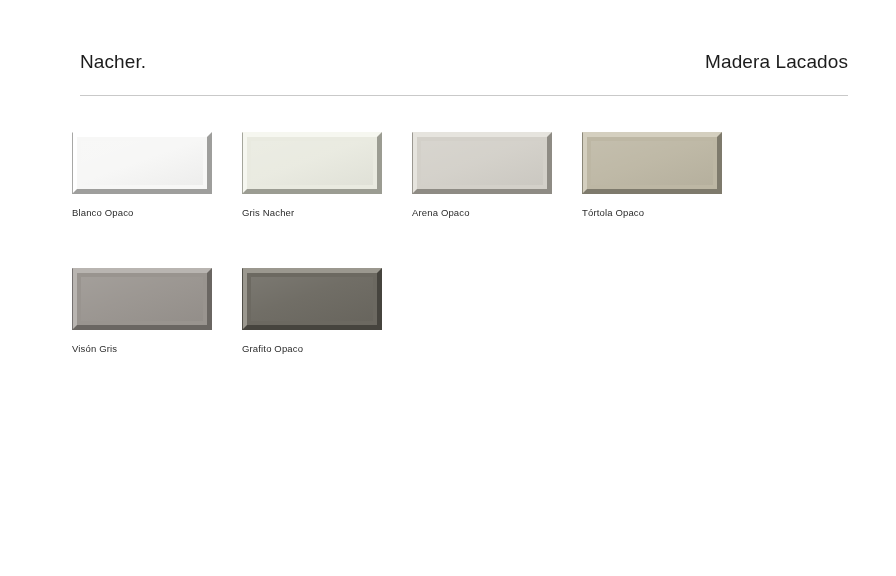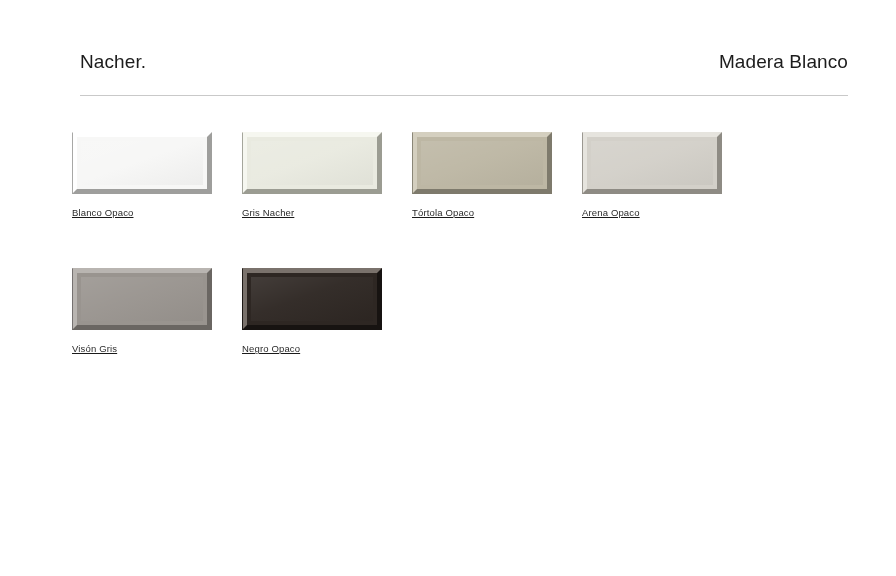--- a/index.html
+++ b/index.html
@@ -59,21 +59,20 @@
     width: 792px;
     display: grid;
     grid-template-columns: repeat(4, 170px);
     grid-auto-rows: auto;
     row-gap: 50px;
     column-gap: 0px;
   }
 
   .swatch-cell {
     width: 170px;
-    text-decoration: underline;
   }
 
   
   .tile {
     position: relative;
     width: 140px;
     height: 62px;
     box-sizing: border-box;
     background: #bdbdbd;
     
@@ -117,21 +116,21 @@
     white-space: nowrap;
   }
 </style>
 </head>
 <body>
 
 <div class="page">
 
   <div class="header">
     <div class="brand">Nacher.</div>
-    <div class="section-title">Madera Blanco</div>
+    <div class="section-title">Madera Lacados</div>
   </div>
 
   <div class="grid">
       <div class="swatch-cell">
         <div class="tile" style="background: rgb(247, 247, 246); border-color: rgb(255, 255, 255) rgb(158, 158, 156) rgb(158, 158, 156) rgb(168, 168, 166);">
           <div class="tile-bevel" style="border-color: rgb(255, 255, 255) rgb(158, 158, 156) rgb(158, 158, 156) rgb(255, 255, 255);"></div>
           <div class="tile-face" style="background: rgb(247, 247, 246); margin: 4px; inset: 4px;">
             <div class="tile-gloss"></div>
           </div>
         </div>
@@ -140,50 +139,50 @@
       <div class="swatch-cell">
         <div class="tile" style="background: rgb(233, 234, 224); border-color: rgb(246, 247, 240) rgb(155, 156, 146) rgb(155, 156, 146) rgb(165, 166, 156);">
           <div class="tile-bevel" style="border-color: rgb(246, 247, 240) rgb(155, 156, 146) rgb(155, 156, 146) rgb(246, 247, 240);"></div>
           <div class="tile-face" style="background: rgb(233, 234, 224); margin: 4px; inset: 4px;">
             <div class="tile-gloss"></div>
           </div>
         </div>
         <div class="swatch-label">Gris Nacher</div>
       </div>
       <div class="swatch-cell">
+        <div class="tile" style="background: rgb(211, 208, 201); border-color: rgb(230, 228, 222) rgb(142, 139, 132) rgb(142, 139, 132) rgb(155, 152, 145);">
+          <div class="tile-bevel" style="border-color: rgb(230, 228, 222) rgb(142, 139, 132) rgb(142, 139, 132) rgb(230, 228, 222);"></div>
+          <div class="tile-face" style="background: rgb(211, 208, 201); margin: 4px; inset: 4px;">
+            <div class="tile-gloss"></div>
+          </div>
+        </div>
+        <div class="swatch-label">Arena Opaco</div>
+      </div>
+      <div class="swatch-cell">
         <div class="tile" style="background: rgb(189, 183, 164); border-color: rgb(212, 207, 191) rgb(126, 122, 108) rgb(126, 122, 108) rgb(139, 135, 120);">
           <div class="tile-bevel" style="border-color: rgb(212, 207, 191) rgb(126, 122, 108) rgb(126, 122, 108) rgb(212, 207, 191);"></div>
           <div class="tile-face" style="background: rgb(189, 183, 164); margin: 4px; inset: 4px;">
             <div class="tile-gloss"></div>
           </div>
         </div>
         <div class="swatch-label">Tórtola Opaco</div>
-      </div>
-      <div class="swatch-cell">
-        <div class="tile" style="background: rgb(211, 208, 201); border-color: rgb(230, 228, 222) rgb(142, 139, 132) rgb(142, 139, 132) rgb(155, 152, 145);">
-          <div class="tile-bevel" style="border-color: rgb(230, 228, 222) rgb(142, 139, 132) rgb(142, 139, 132) rgb(230, 228, 222);"></div>
-          <div class="tile-face" style="background: rgb(211, 208, 201); margin: 4px; inset: 4px;">
-            <div class="tile-gloss"></div>
-          </div>
-        </div>
-        <div class="swatch-label">Arena Opaco</div>
       </div>
       <div class="swatch-cell">
         <div class="tile" style="background: rgb(153, 148, 143); border-color: rgb(185, 181, 177) rgb(106, 102, 98) rgb(106, 102, 98) rgb(117, 113, 112);">
           <div class="tile-bevel" style="border-color: rgb(185, 181, 177) rgb(106, 102, 98) rgb(106, 102, 98) rgb(185, 181, 177);"></div>
           <div class="tile-face" style="background: rgb(153, 148, 143); margin: 4px; inset: 4px;">
             <div class="tile-gloss"></div>
           </div>
         </div>
         <div class="swatch-label">Visón Gris</div>
       </div>
       <div class="swatch-cell">
-        <div class="tile" style="background: rgb(46, 39, 35); border-color: rgb(122, 114, 108) rgb(23, 19, 17) rgb(23, 19, 17) rgb(31, 26, 23);">
-          <div class="tile-bevel" style="border-color: rgb(122, 114, 108) rgb(23, 19, 17) rgb(23, 19, 17) rgb(122, 114, 108);"></div>
-          <div class="tile-face" style="background: rgb(46, 39, 35); margin: 4px; inset: 4px;">
+        <div class="tile" style="background: rgb(108, 105, 97); border-color: rgb(155, 152, 143) rgb(70, 68, 62) rgb(70, 68, 62) rgb(81, 79, 72);">
+          <div class="tile-bevel" style="border-color: rgb(155, 152, 143) rgb(70, 68, 62) rgb(70, 68, 62) rgb(155, 152, 143);"></div>
+          <div class="tile-face" style="background: rgb(108, 105, 97); margin: 4px; inset: 4px;">
             <div class="tile-gloss"></div>
           </div>
         </div>
-        <div class="swatch-label">Negro Opaco</div>
+        <div class="swatch-label">Grafito Opaco</div>
       </div>
     </div>
 
 </div>
 
 </body></html>

